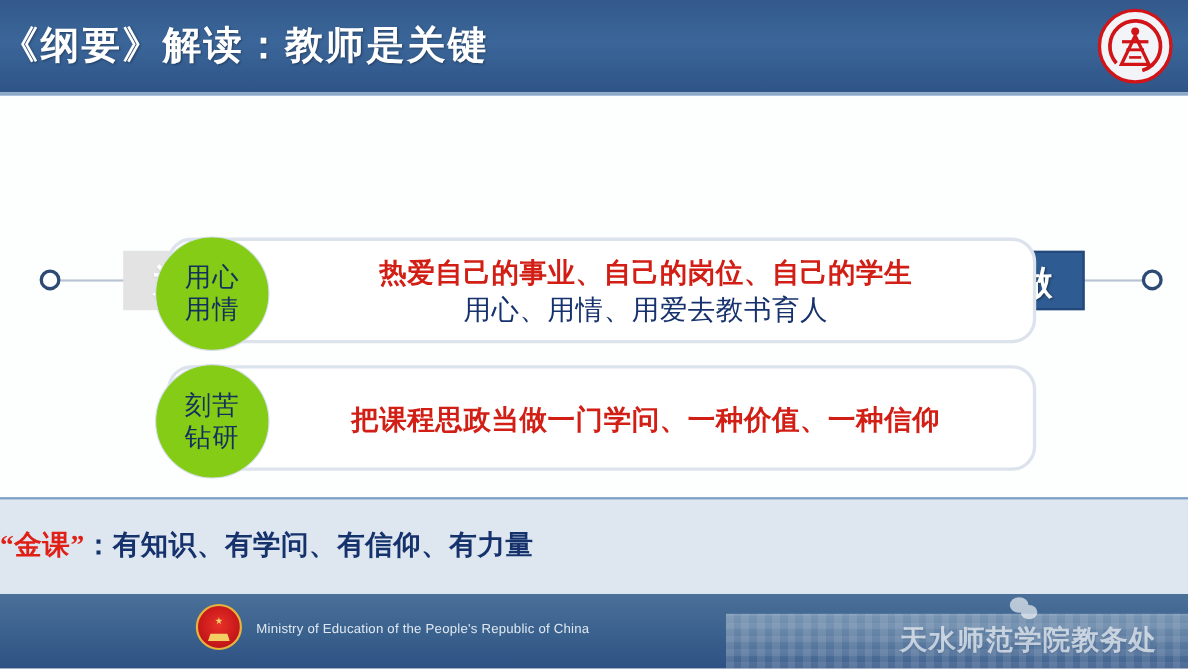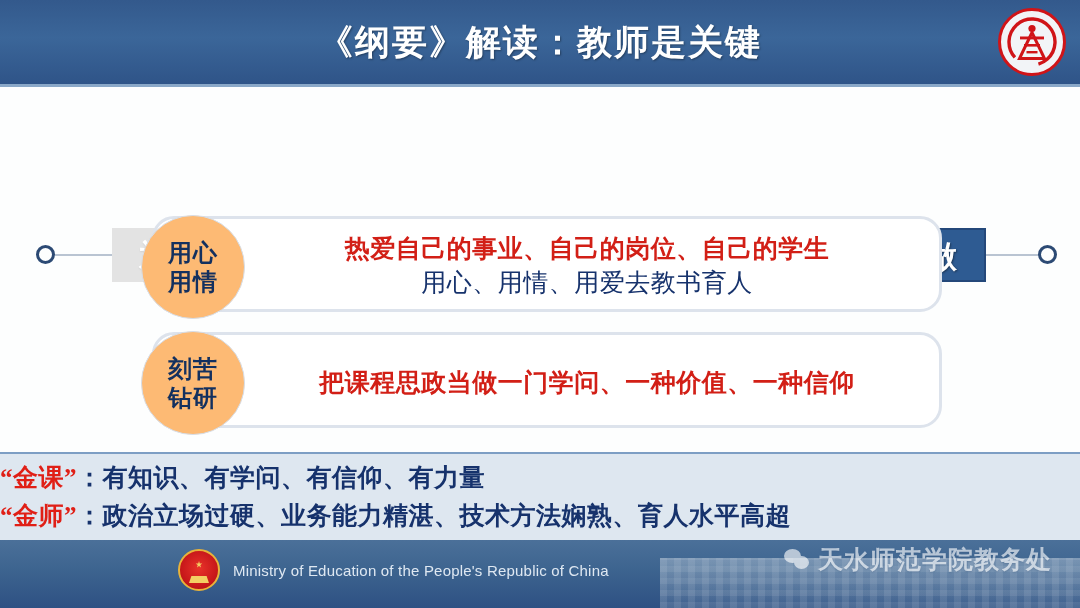--- a/index.html
+++ b/index.html
@@ -27,21 +27,20 @@
     height: 87px;
     background: linear-gradient(to bottom, #33598c 0%, #3b6699 45%, #2f5488 100%);
     border-bottom: 3px solid #8aa8c8;
   }
   #header-title {
     position: absolute;
     left: 0; top: 0;
     width: 1080px;
     height: 84px;
     line-height: 84px;
-    text-align: center;
     color: #ffffff;
     font-size: 35px;
     font-weight: bold;
     letter-spacing: 2px;
     text-shadow: 1px 1px 2px rgba(0,0,0,0.35);
   }
   #header-logo {
     position: absolute;
     right: 14px; top: 8px;
     width: 68px; height: 68px;
@@ -112,25 +111,25 @@
     border-radius: 22px;
   }
   #card-0 { top: 216px; }
   #card-1 { top: 332px; }
 
   .card-badge {
     position: absolute;
     left: -14px; top: -4px;
     width: 104px; height: 104px;
     border-radius: 50%;
-    background: #fdba74;
+    background: #84cc16;
     border: 1px solid #d6dee9;
     color: #13305f;
     font-size: 24px;
-    font-weight: bold;
+    font-weight: normal;
     line-height: 29px;
     display: flex;
     flex-direction: column;
     align-items: center;
     justify-content: center;
     letter-spacing: 1px;
     text-align: right;
   }
 
   .card-body {
@@ -236,33 +235,34 @@
   #moe-cn {
     color: #ffffff;
     font-size: 23px;
     font-weight: bold;
     letter-spacing: 5px;
     font-family: "Liberation Serif", "DejaVu Serif", serif;
     line-height: 25px;
   }
   #moe-en {
     color: #dfe8f2;
-    font-size: 15px;
+    font-size: 12px;
     letter-spacing: 0.2px;
     line-height: 14px;
     margin-top: 2px;
   }
 
   
   #watermark {
     position: absolute;
     right: 28px; top: 543px;
     display: flex;
     align-items: center;
     opacity: 0.62;
+    flex-direction: column;
   }
   #wechat-icon {
     width: 26px; height: 22px;
     position: relative;
     flex: none;
     margin-right: 8px;
   }
   #wechat-icon .bub-a, #wechat-icon .bub-b {
     position: absolute;
     border-radius: 50%;
@@ -328,23 +328,20 @@
     </div>
     <div class="card-body">
       <div class="line-red">把课程思政当做一门学问、一种价值、一种信仰</div>
     </div>
   </div>
 
   <div id="summary">
     <div class="summary-line">
       <span class="kw">“金课”</span><span>：有知识、有学问、有信仰、有力量</span>
     </div>
-    <div class="summary-line">
-      <span class="kw">“金师”</span><span>：政治立场过硬、业务能力精湛、技术方法娴熟、育人水平高超</span>
-    </div>
   </div>
 
   <div id="footer">
     <div id="footer-photo"></div>
     <div id="moe-block">
       <div id="moe-emblem"></div>
       <div id="moe-text">
         <div id="moe-en">Ministry of Education of the People's Republic of China</div>
       </div>
     </div>

